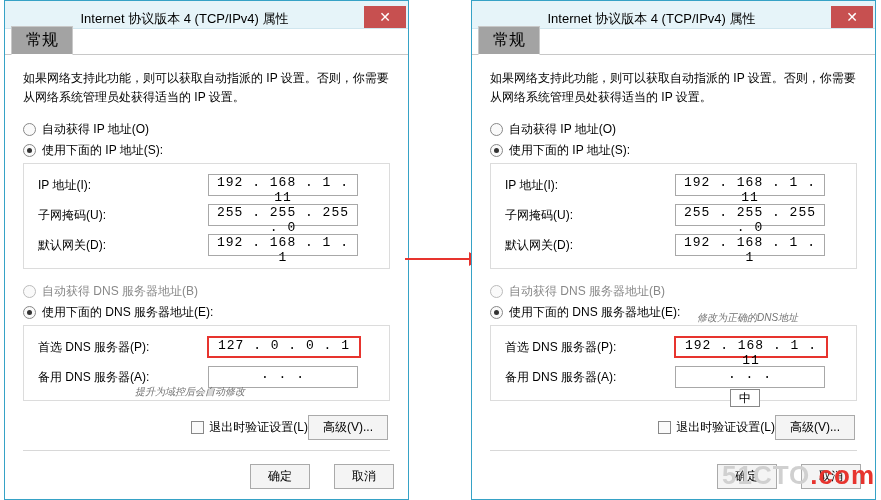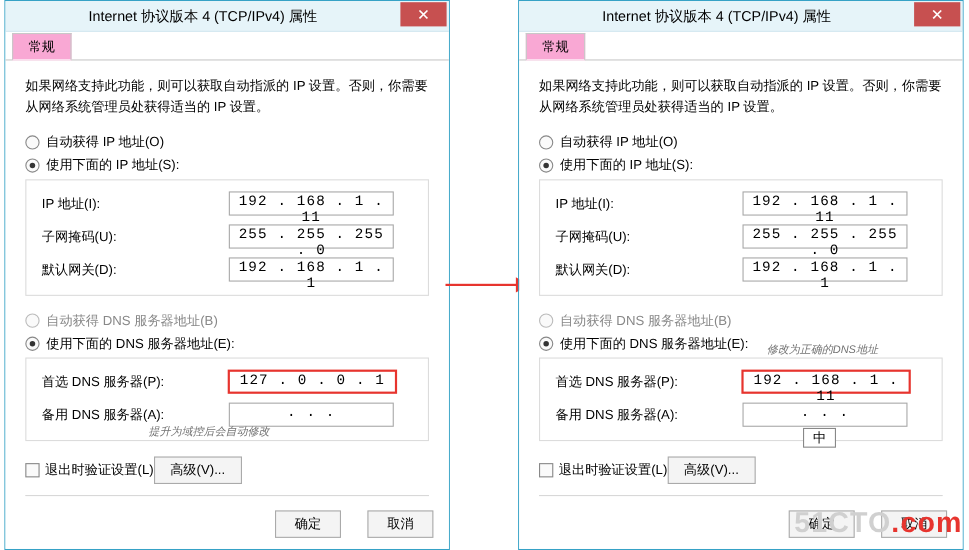--- a/index.html
+++ b/index.html
@@ -18,21 +18,21 @@
     border: 1px solid #36a2c6;
   }
   .panel.left { left: 4px; top: 0; }
   .panel.right { left: 471px; top: 0; }
 
   
   .titlebar {
     height: 28px;
     background: #e6f4f9;
     display: flex;
-    align-items: center;
+    align-items: flex-end;
     border-bottom: 1px solid #d0e6ef;
   }
   .titlebar-text {
     flex: 1;
     text-align: center;
     font-size: 13px;
     color: #000;
   }
   .close-btn {
     width: 42px; height: 22px;
@@ -53,23 +53,23 @@
   
   .tabstrip {
     height: 26px;
     border-bottom: 1px solid #c8c8c8;
     padding-left: 6px;
     display:flex;align-items:flex-end;
   }
   .tab {
     border: 1px solid #c8c8c8;
     border-bottom: 1px solid #fff;
-    background:#f9a8d4;
+    background:#a3a3a3;
     padding: 3px 14px 3px 14px;
-    font-size: 12px;
+    font-size: 16px;
     position:relative; top:1px;
   }
 
   .body {
     padding: 14px 18px 8px 18px;
   }
   .desc { font-size: 12px; line-height: 1.6; }
 
   .section { margin-top: 14px; }
   .radio-row { display:flex; align-items:center; margin: 4px 0; }
@@ -98,21 +98,21 @@
     background:#fff;
     font-family: "Courier New", monospace;
     font-size:13px;
     text-align:center;
     letter-spacing:1px;
   }
   .ip-input.empty { color:#000; }
   .hot-rect { border:2px solid #e7342e !important;width:155px; }
 
   .bottomrow {
-    display:flex; align-items:center; justify-content:flex-start;
+    display:flex; align-items:center; justify-content:flex-end;
     margin-top:14px; padding-right:2px;
   }
   .chk { display:flex;align-items:center; }
   .chkbox{width:13px;height:13px;border:1px solid #888;margin-right:5px;background:#fafafa;}
   .btn {
     border:1px solid #aaa;
     background:#f4f4f4;
     padding: 3px 14px;
     font-size:12px;
     cursor:default;

